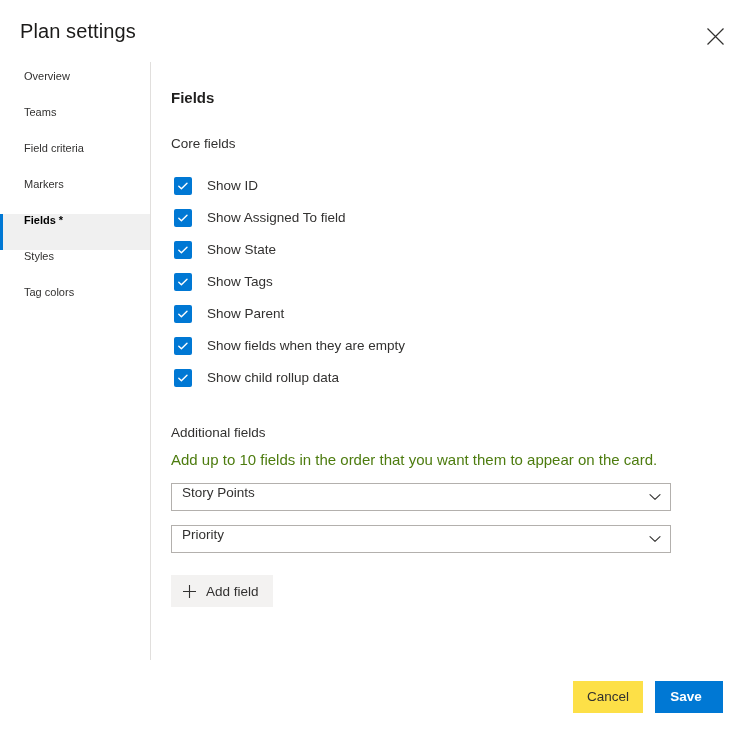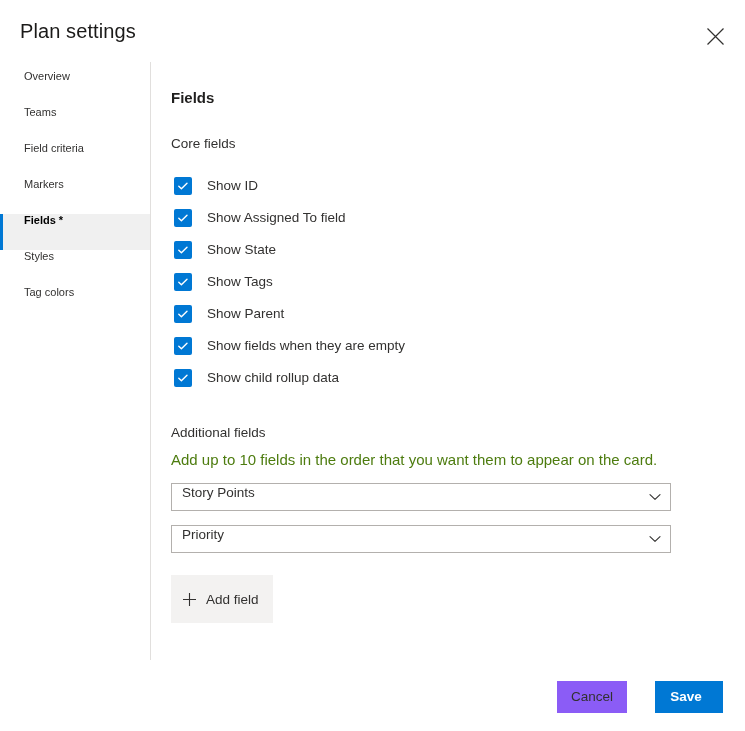--- a/index.html
+++ b/index.html
@@ -191,21 +191,21 @@
     position: absolute;
     right: 9px;
     top: 50%;
     transform: translateY(-50%);
     display: flex;
   }
   .field-select-chevron svg { display: block; }
 
   .add-field-button {
     margin-top: 22px;
-    height: 48px;
+    height: 32px;
     display: inline-flex;
     align-items: center;
     padding: 0 14px 0 11px;
     background: #f3f2f1;
     border: none;
     cursor: pointer;
     font-family: inherit;
   }
   .add-field-icon {
     display: flex;
@@ -233,23 +233,23 @@
   .btn {
     height: 32px;
     min-width: 68px;
     border: none;
     font-family: inherit;
     font-size: 13.5px;
     cursor: pointer;
     padding: 0 14px;
   }
   .btn-cancel {
-    background: #8b5cf6;
-    color: #323130;
-    margin-right: 28px;
+    background: #fde047;
+    color: #323130;
+    margin-right: 12px;
   }
   .btn-save {
     background: #0078d4;
     color: #ffffff;
     font-weight: 600;
     padding-left: 8px;
   }
 </style>
 </head>
 <body>

